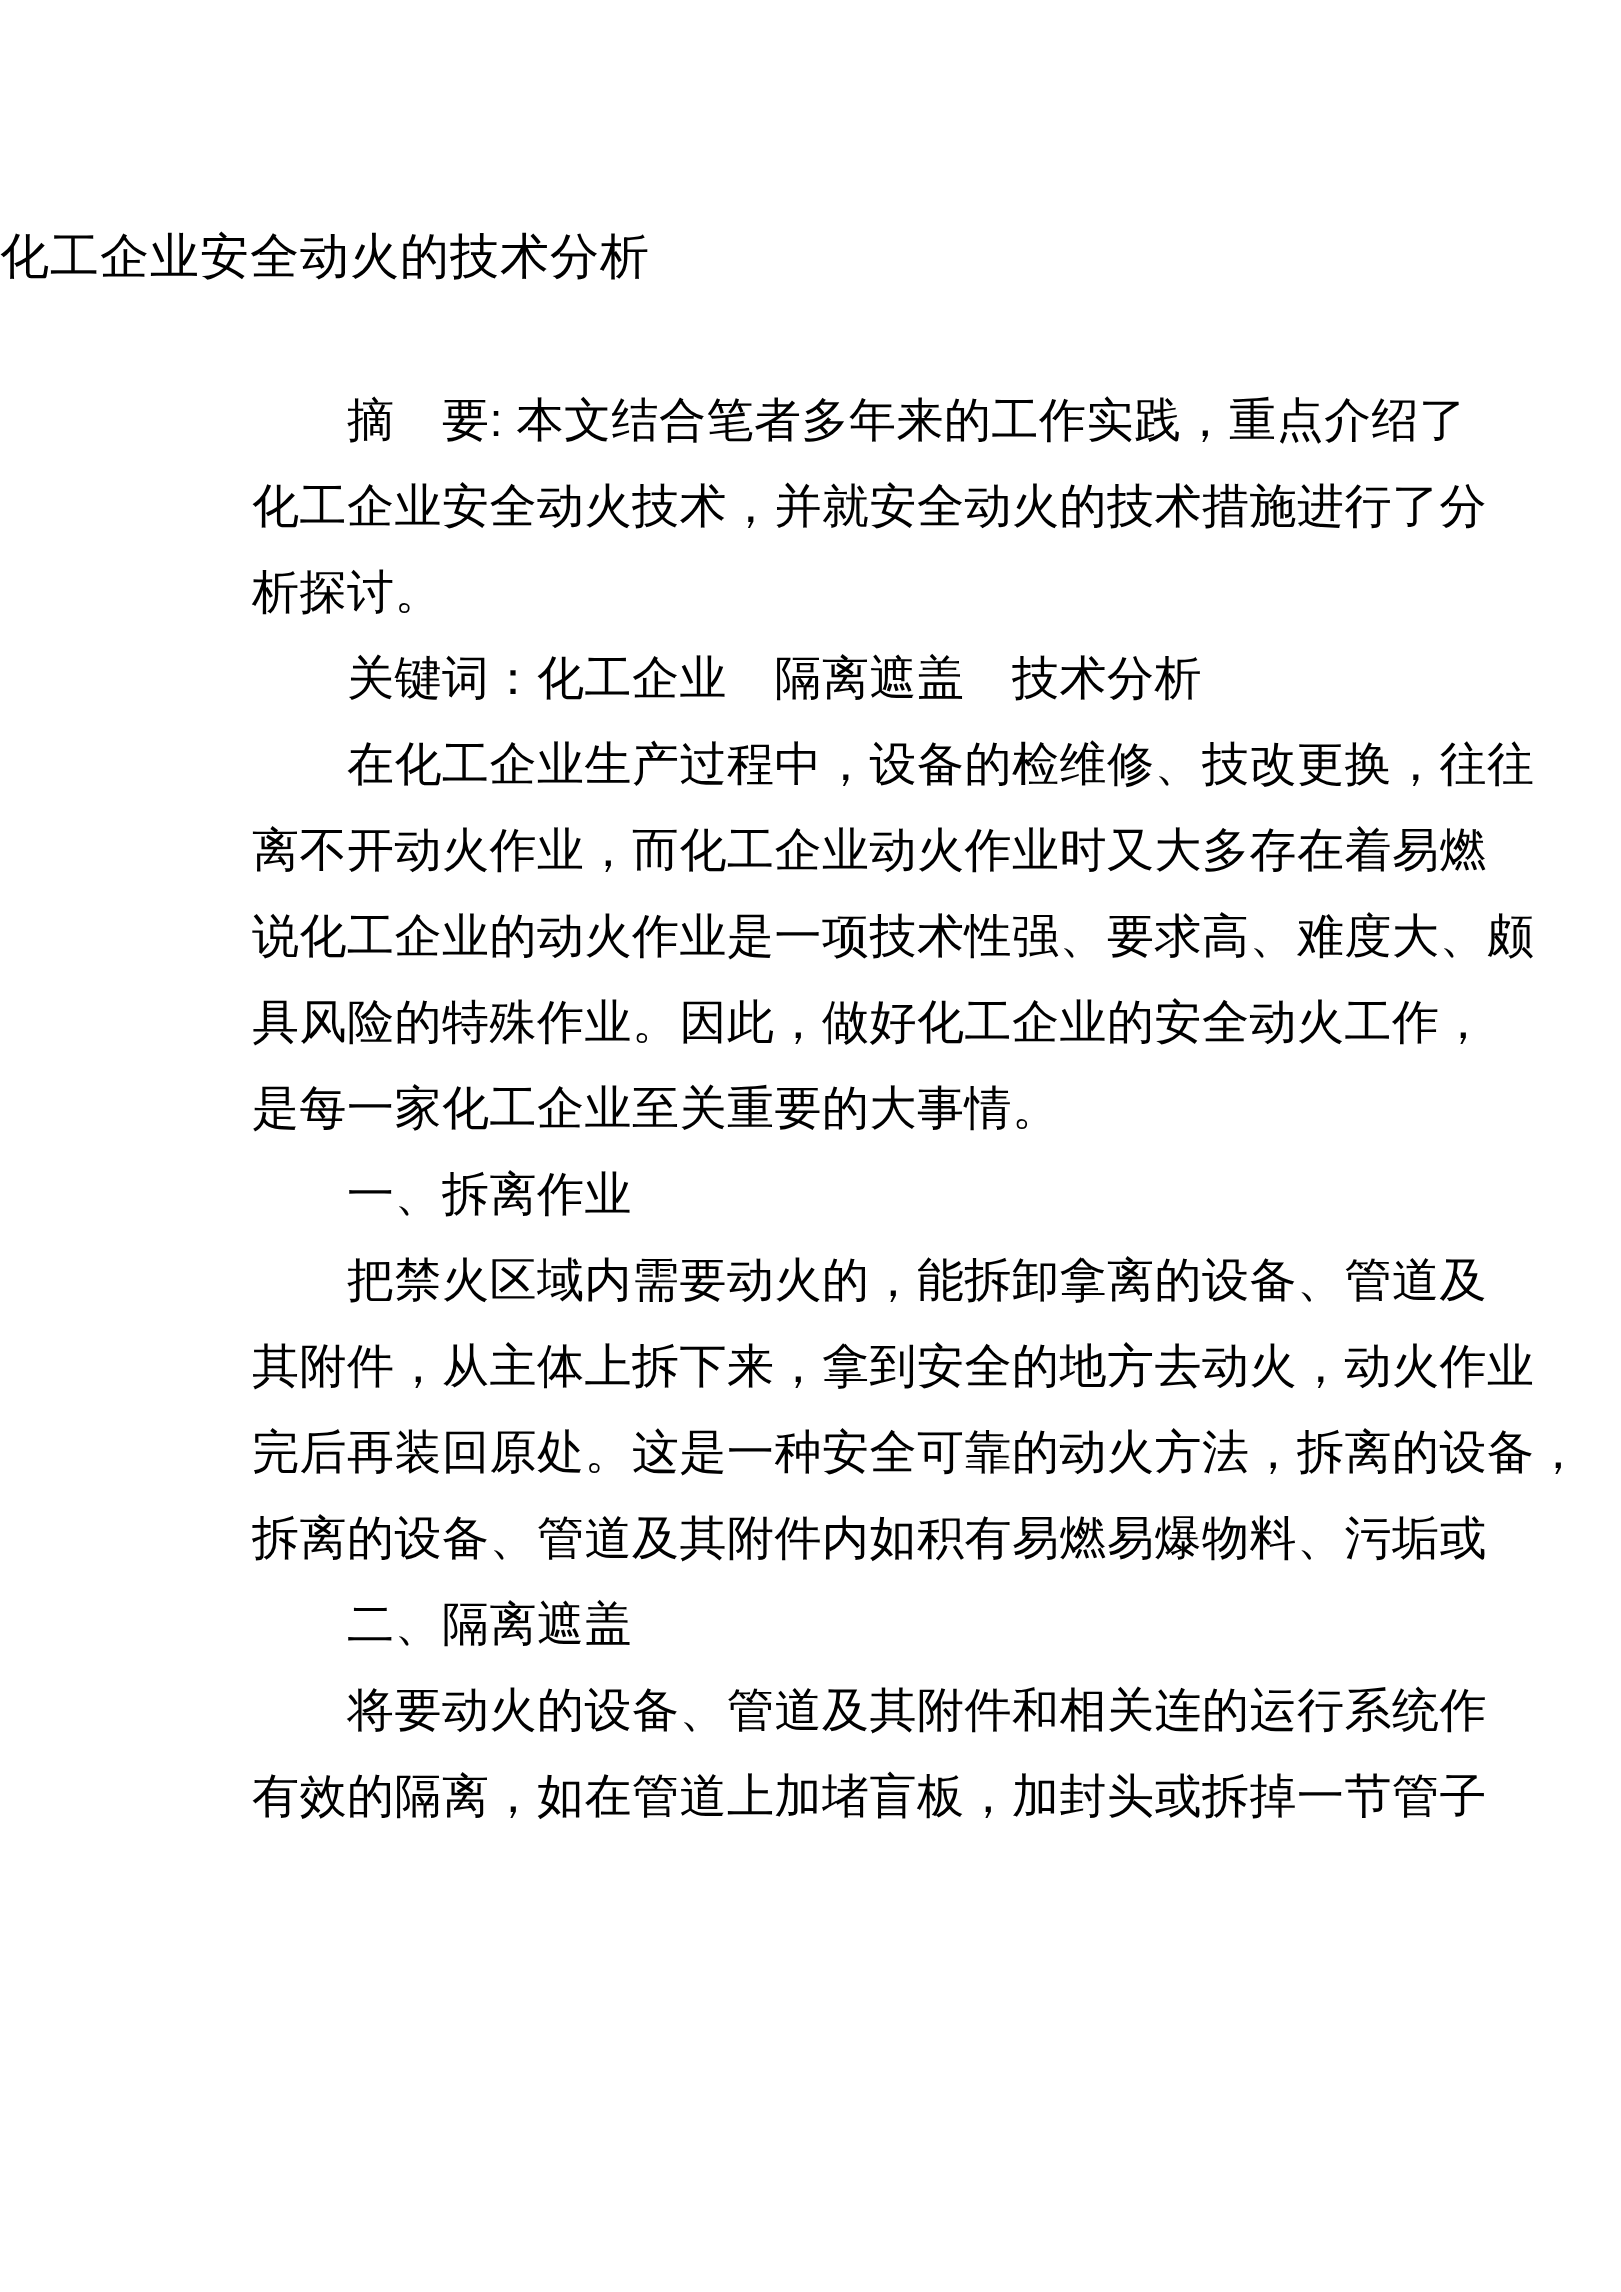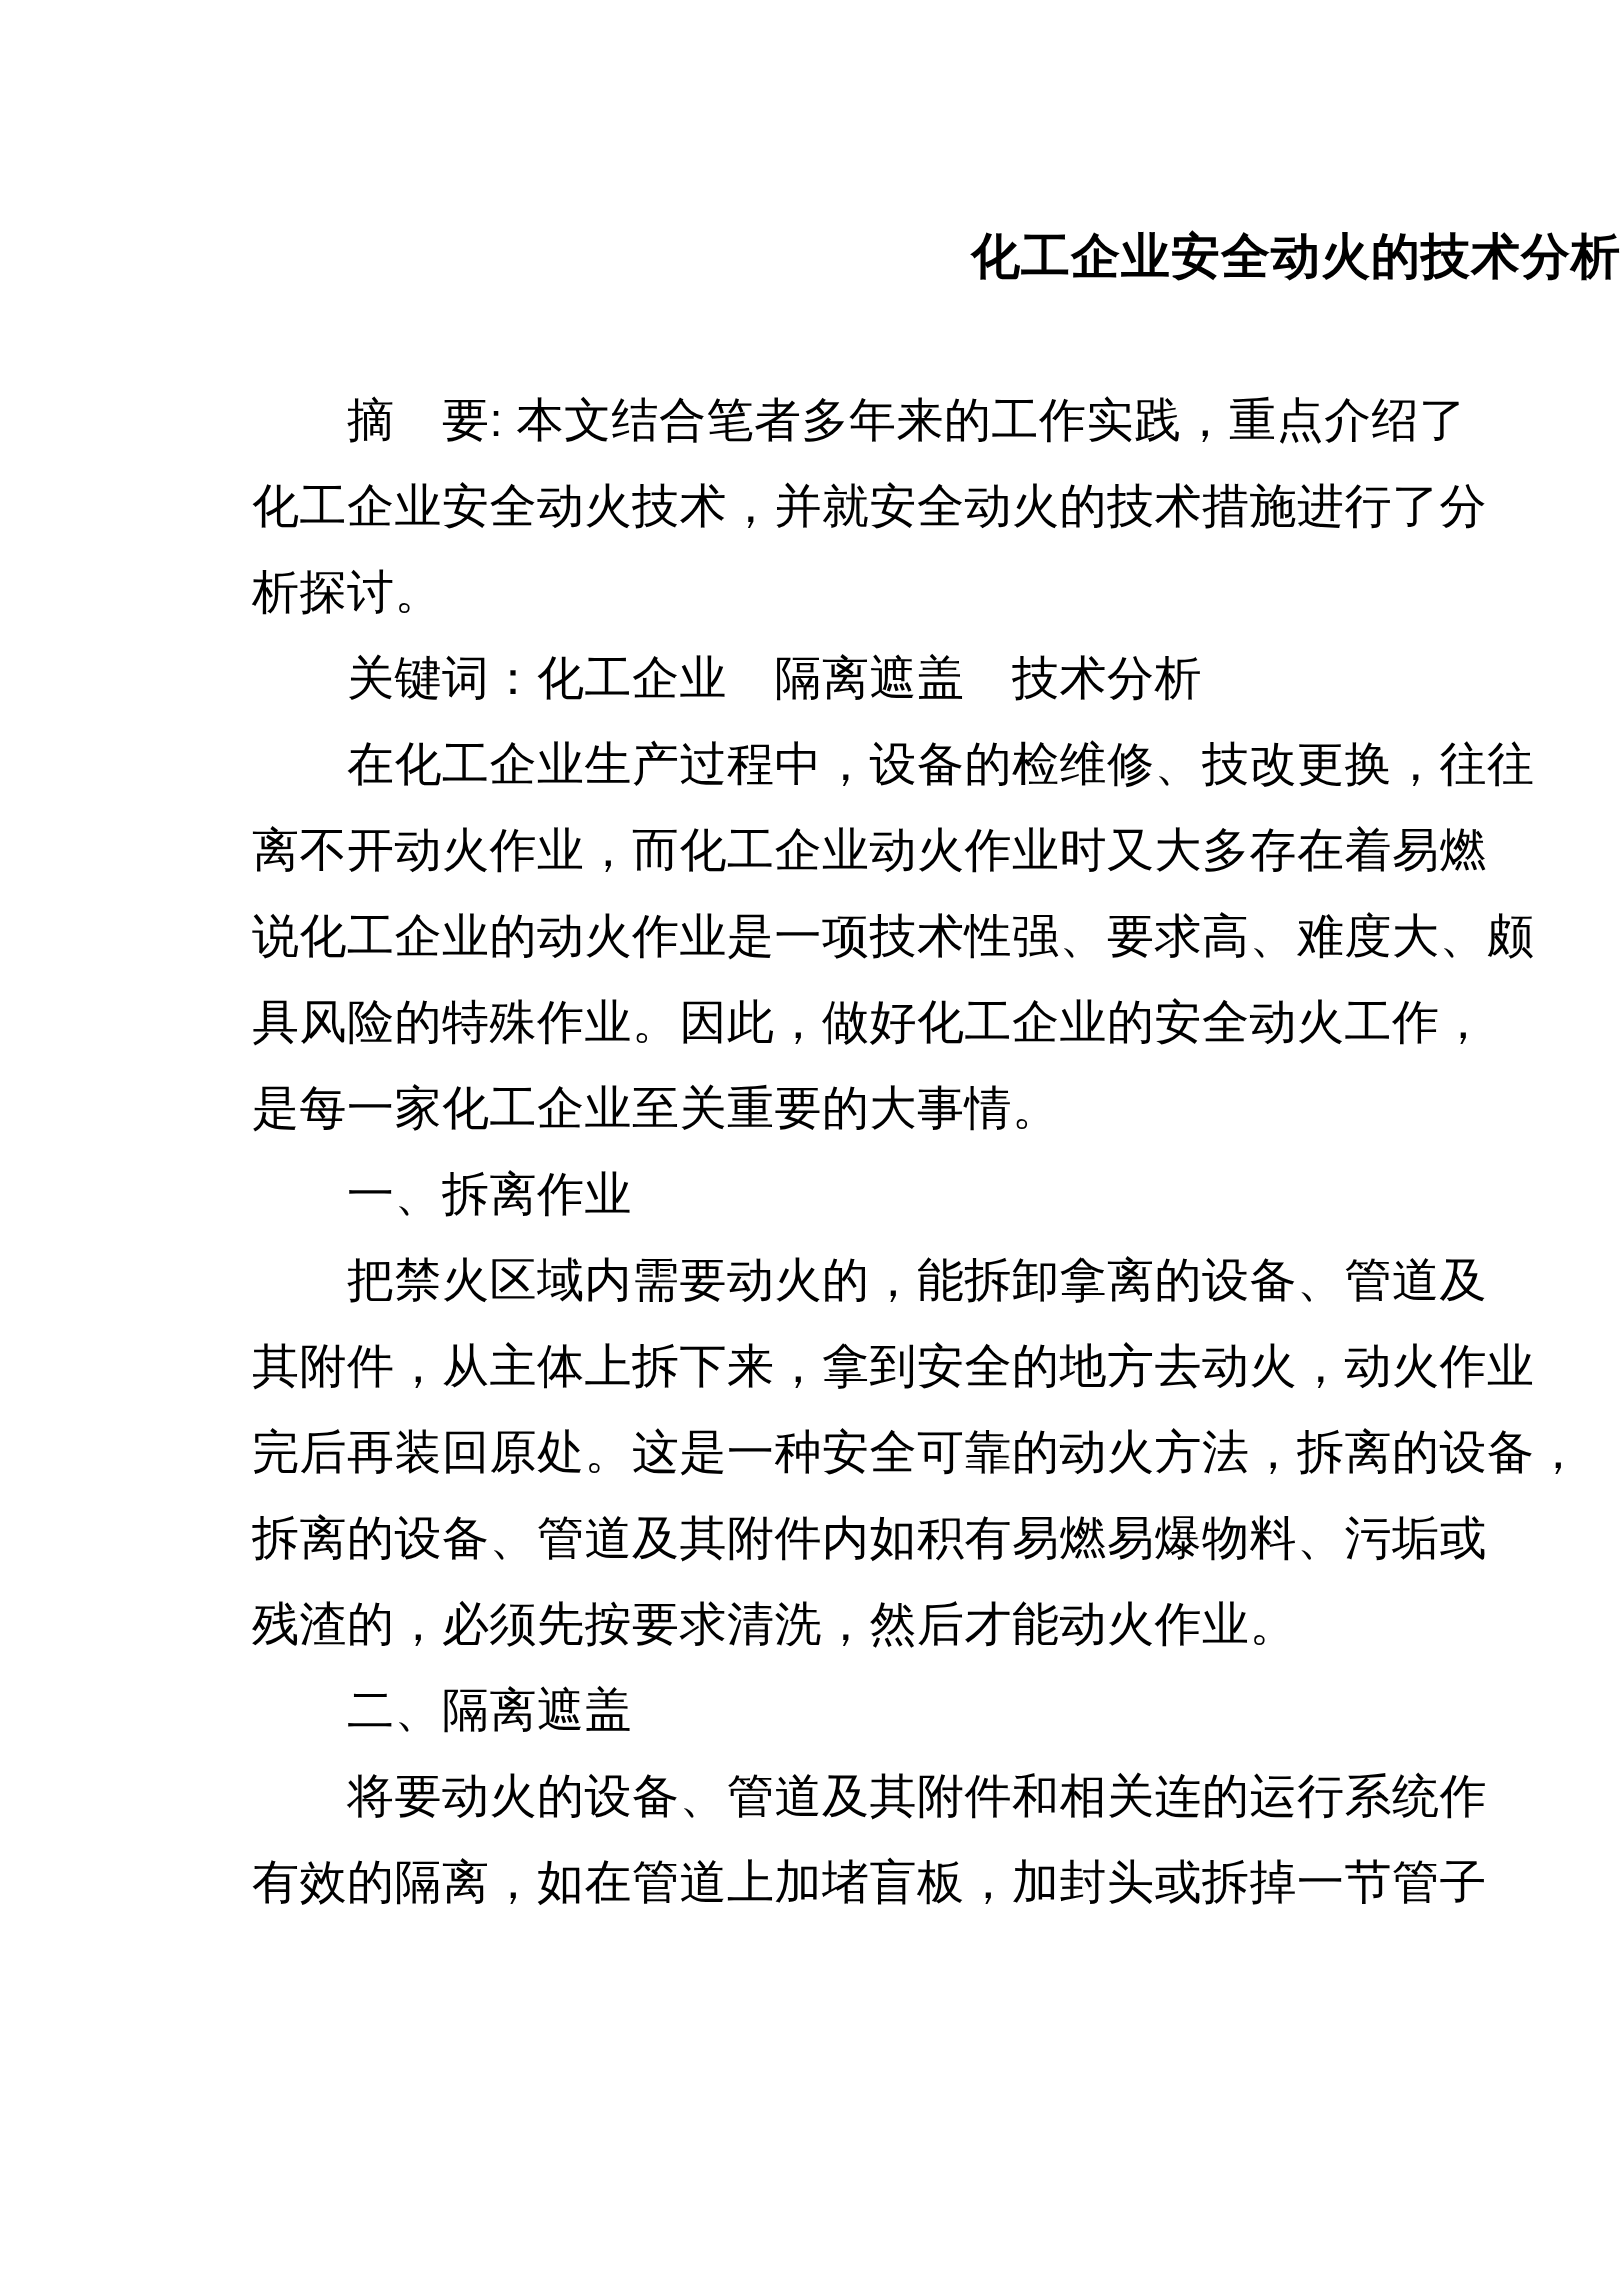--- a/index.html
+++ b/index.html
@@ -11,24 +11,24 @@
     position: relative;
     width: 1621px;
     height: 2293px;
     background: #ffffff;
     overflow: hidden;
     font-family: "Liberation Sans", sans-serif;
     color: #000000;
   }
   .doc-title {
     padding-top: 227px;
-    text-align: right;
+    text-align: left;
     font-size: 49px;
     line-height: 59px;
-    font-weight: 700;
+    font-weight: 400;
     letter-spacing: 1px;
     color: #000000;
   }
   .doc-body {
     margin-top: 91px;
     margin-left: 240px;
     width: 1166px;
   }
   .text-line {
     font-size: 47px;
@@ -56,19 +56,18 @@
       <div class="text-line indent">在化工企业生产过程中，设备的检维修、技改更换，往往</div>
       <div class="text-line">离不开动火作业，而化工企业动火作业时又大多存在着易燃</div>
       <div class="text-line">说化工企业的动火作业是一项技术性强、要求高、难度大、颇</div>
       <div class="text-line">具风险的特殊作业。因此，做好化工企业的安全动火工作，</div>
       <div class="text-line">是每一家化工企业至关重要的大事情。</div>
       <div class="text-line indent">一、拆离作业</div>
       <div class="text-line indent">把禁火区域内需要动火的，能拆卸拿离的设备、管道及</div>
       <div class="text-line">其附件，从主体上拆下来，拿到安全的地方去动火，动火作业</div>
       <div class="text-line">完后再装回原处。这是一种安全可靠的动火方法，拆离的设备，</div>
       <div class="text-line">拆离的设备、管道及其附件内如积有易燃易爆物料、污垢或</div>
-      <div class="text-line">残渣的，必须先按要求清洗，然后才能动火作业。</div>
       <div class="text-line indent">二、隔离遮盖</div>
       <div class="text-line indent">将要动火的设备、管道及其附件和相关连的运行系统作</div>
       <div class="text-line">有效的隔离，如在管道上加堵盲板，加封头或拆掉一节管子</div>
     </div>
 </div>
 
 
 </body></html>

